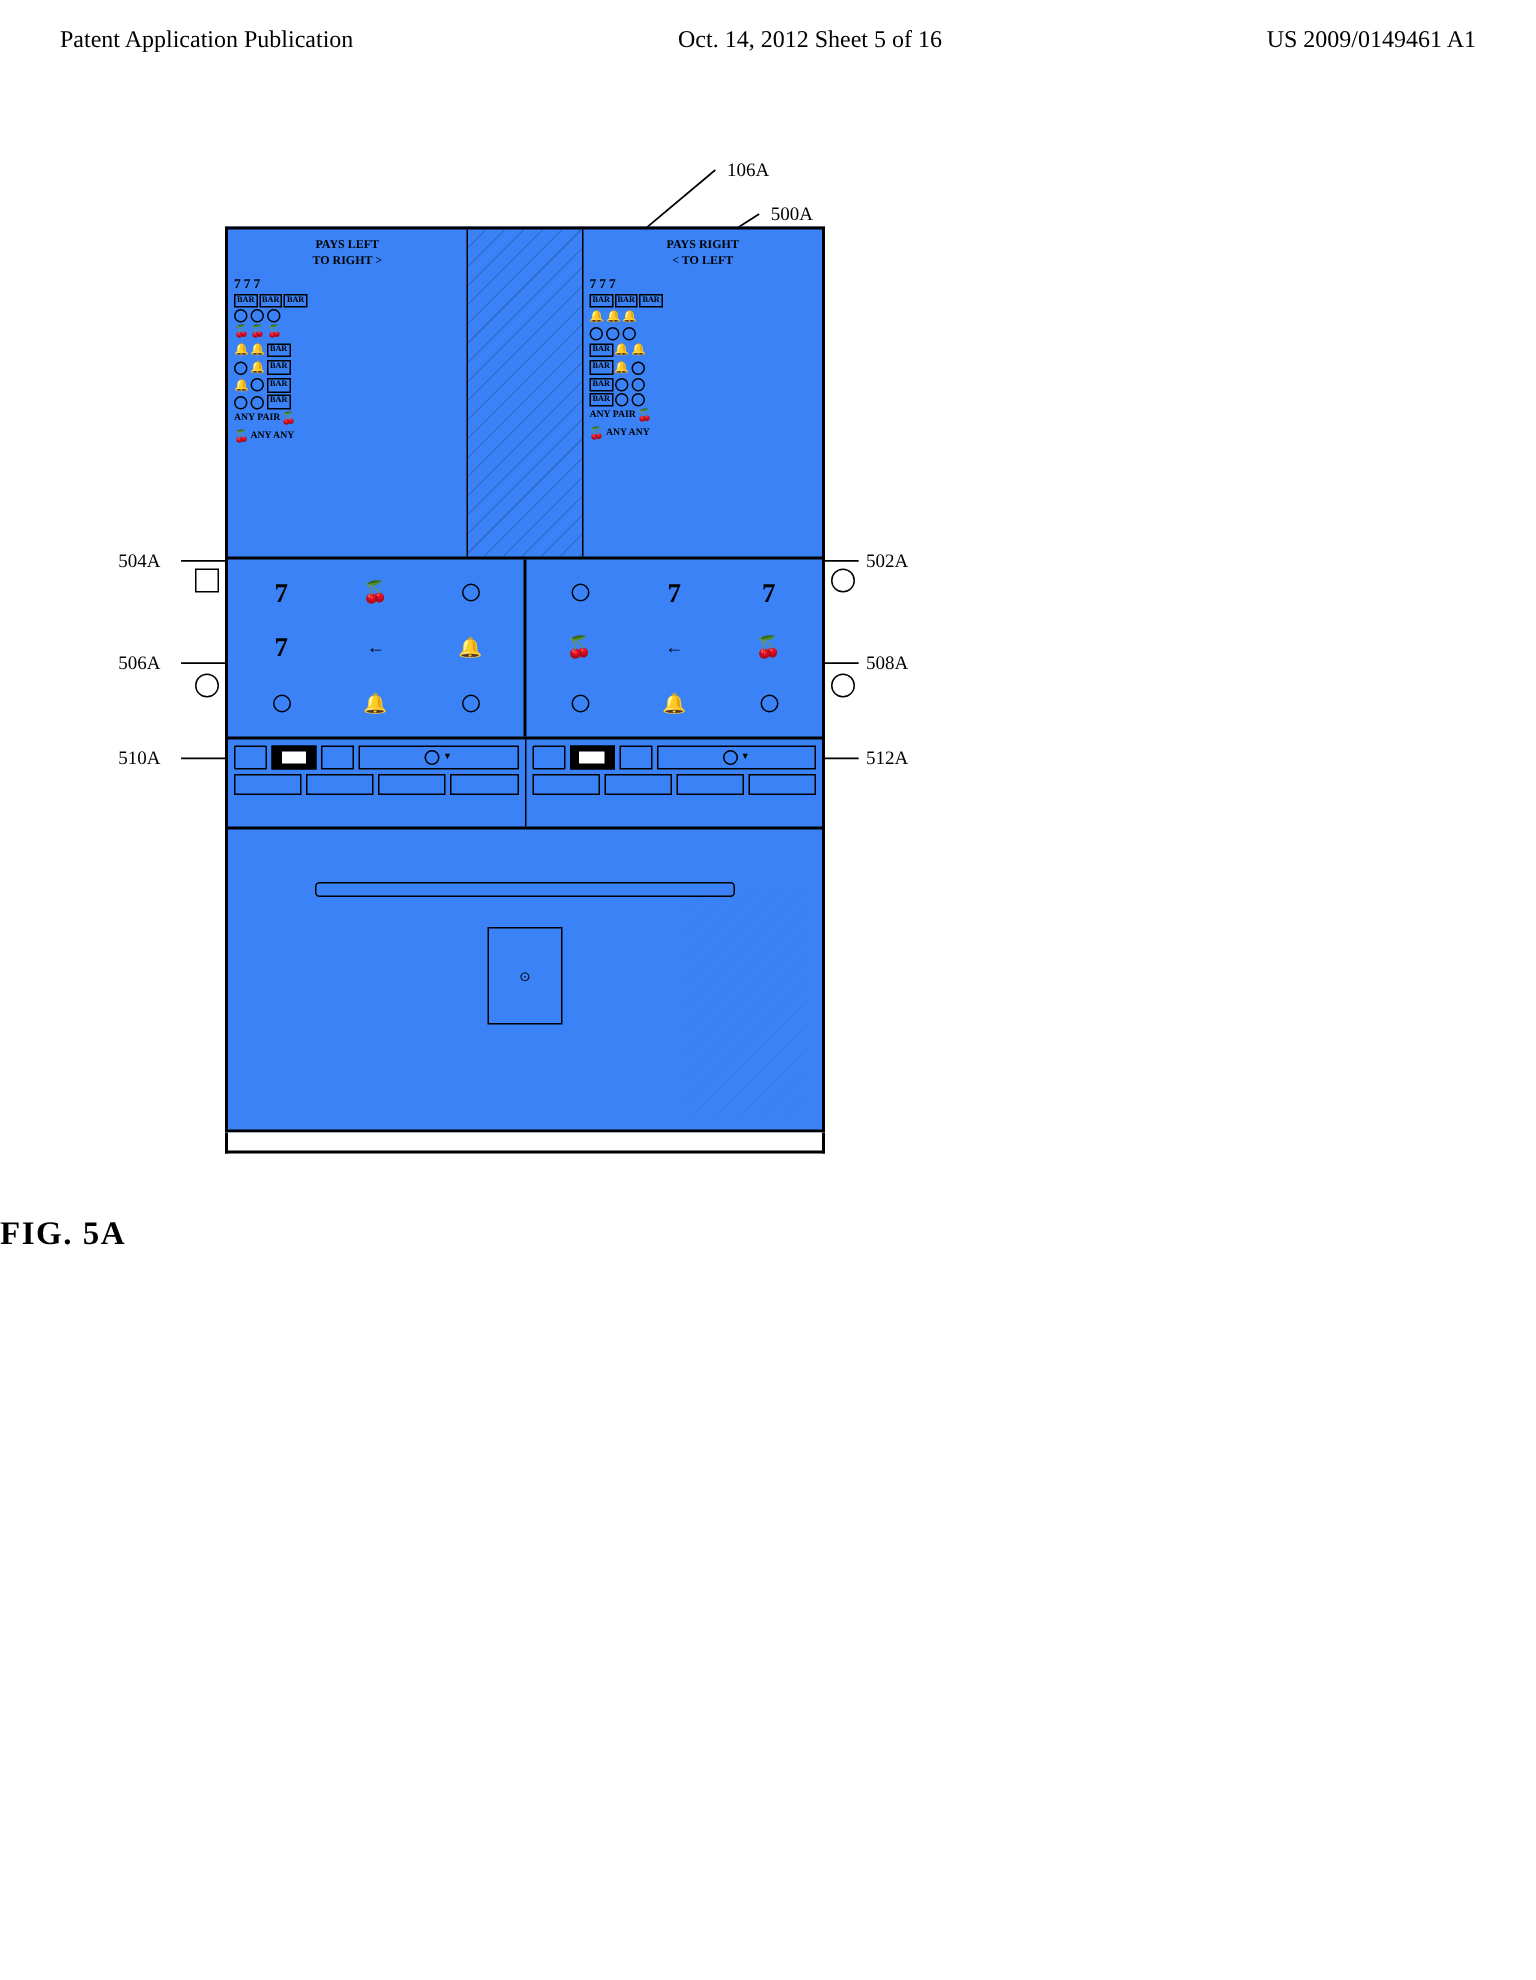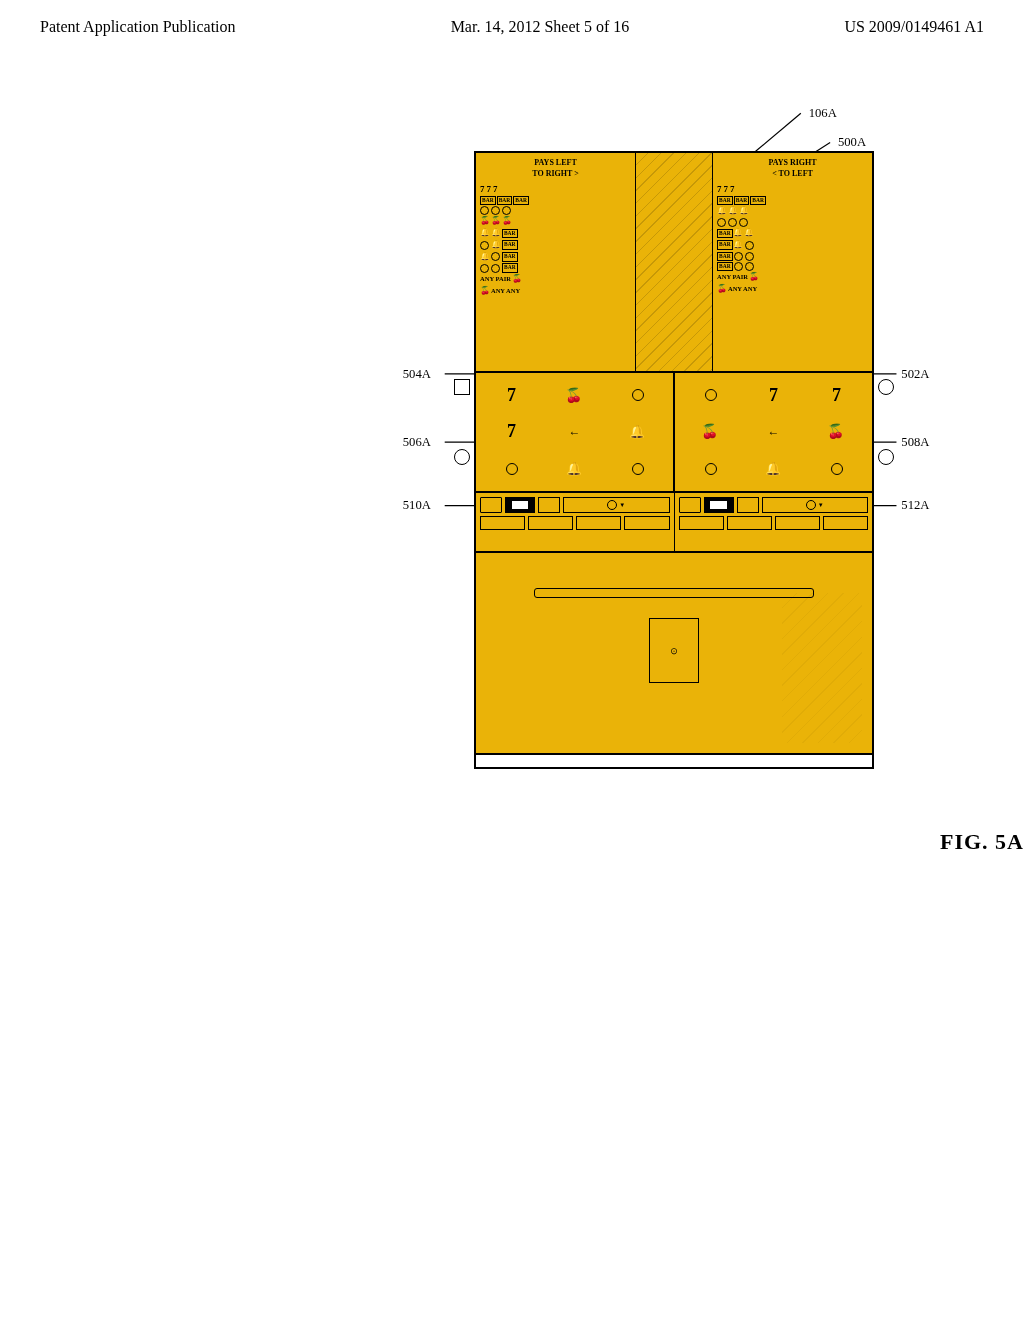--- a/index.html
+++ b/index.html
@@ -17,23 +17,22 @@
       display: flex;
       justify-content: space-between;
       align-items: flex-start;
       padding: 18px 40px 0 40px;
     }
 
     
     .content {
       display: flex;
       flex-direction: column;
-      align-items: flex-end;
+      align-items: flex-start;
       padding-top: 30px;
-      padding-left: 43px;
     }
 
     
     .annotations {
       position: absolute;
       top: 0;
       left: 0;
       width: 100%;
       height: 100%;
       pointer-events: none;
@@ -73,21 +72,21 @@
         rgba(0,0,0,0.12) 10px,
         rgba(0,0,0,0.12) 11px
       );
     }
   </style>
 </head>
 <body>
 
 <div class="header">
   <div>Patent Application Publication</div>
-  <div>Mar. 14, 2012  Sheet 5 of 16</div>
+  <div>Oct. 14, 2012  Sheet 5 of 16</div>
   <div>US 2009/0149461 A1</div>
 </div>
 
 <div class="content">
 
   <div style="position:relative; width:700px; margin-top: 20px;">
 
     <svg class="annotations" viewBox="0 0 700 700" xmlns="http://www.w3.org/2000/svg">
 
       <line x1="480" y1="28" x2="430" y2="70" class="ann-line"></line>
@@ -110,21 +109,21 @@
 
       <line x1="115" y1="430" x2="150" y2="430" class="ann-line"></line>
       <text x="72" y="434" font-size="13" font-family="Times New Roman">510A</text>
 
       <line x1="578" y1="430" x2="543" y2="430" class="ann-line"></line>
       <text x="583" y="434" font-size="13" font-family="Times New Roman">512A</text>
     </svg>
 
     <div style="margin: 0 auto; width: 400px; margin-top: 65px; position: relative;">
 
-      <div style="border: 2.5px solid #000; background:#eab308;">
+      <div style="border: 2.5px solid #000; background:#3b82f6;">
 
         <div style="display:flex; border-bottom: 2px solid #000; height:220px; position:relative;">
 
           <div style="width:160px; border-right:1.5px solid #000; padding:5px 4px; font-size:7px; line-height:1.35;">
             <div style="font-weight:bold; font-size:8px; text-align:center; margin-bottom:3px;">
               PAYS LEFT<br>TO RIGHT &gt;
             </div>
 
             <div style="display:flex; align-items:center; margin-bottom:1px; font-size:7px;">
               <span style="font-weight:bold;font-size:9px;margin-right:2px;">7</span>
@@ -358,15 +357,15 @@
     </div>
 
     <div style="position:absolute; left:130px; top:293px; width:16px; height:16px; border:1.5px solid #000; border-radius:50;"></div>
     <div style="position:absolute; left:130px; top:363px; width:16px; height:16px; border:1.5px solid #000; border-radius:50%;"></div>
 
     <div style="position:absolute; right:130px; top:293px; width:16px; height:16px; border:1.5px solid #000; border-radius:50%;"></div>
     <div style="position:absolute; right:130px; top:363px; width:16px; height:16px; border:1.5px solid #000; border-radius:50%;"></div>
 
   </div>
 
-  <div style="text-align:center; margin-top:60px; font-size:22px; font-weight:bold; letter-spacing:1px;">FIG. 5A</div>
+  <div style="text-align:center; margin-top:40px; font-size:22px; font-weight:bold; letter-spacing:1px;">FIG. 5A</div>
 
 </div>
 
 </body></html>

